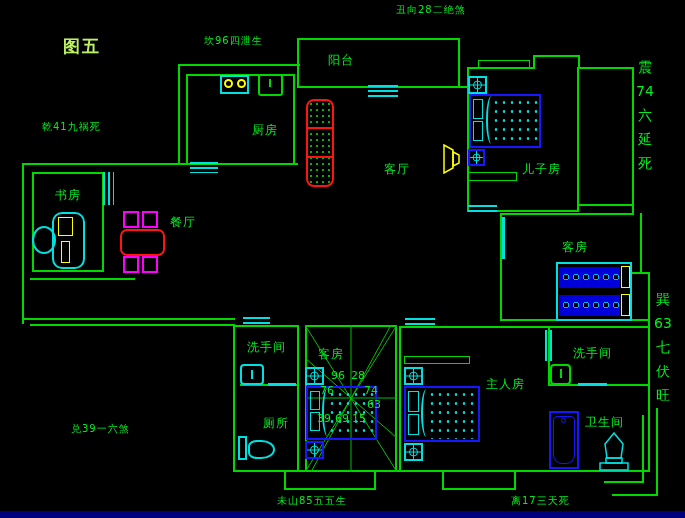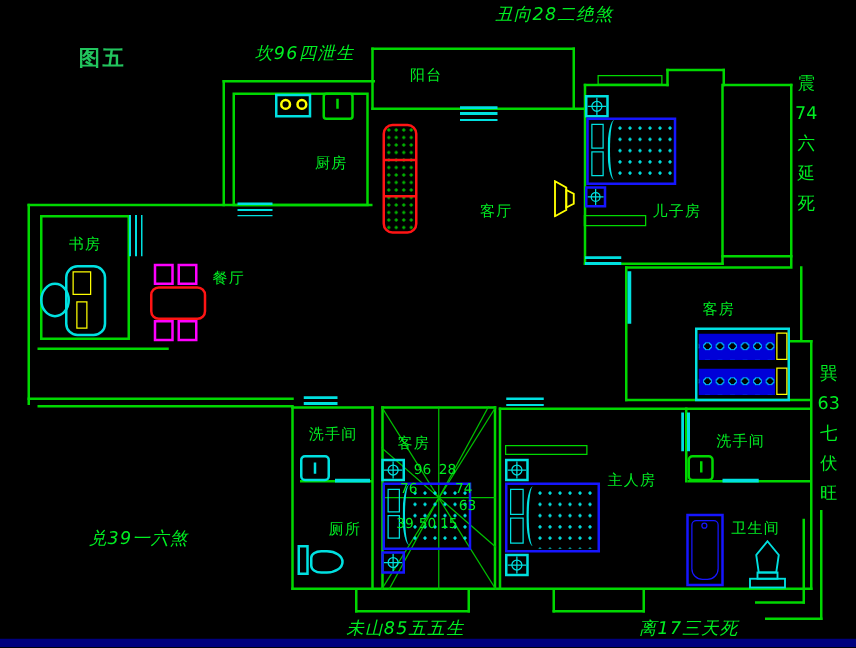--- a/index.html
+++ b/index.html
@@ -11,25 +11,25 @@
   .bbox{position:absolute;border:2px solid #1616ff;background:transparent;box-sizing:border-box;}
   .ybox{position:absolute;border:2px solid #ffff00;background:transparent;box-sizing:border-box;}
   .rbox{position:absolute;border:2px solid #ff1414;background:transparent;box-sizing:border-box;}
   .mbox{position:absolute;border:2px solid #ff00ff;background:transparent;box-sizing:border-box;}
   .cyl{position:absolute;background:#00e0e0;}
   .winh{position:absolute;background:repeating-linear-gradient(to bottom,#00e0e0 0 2px,transparent 2px 5px);}
   .winv{position:absolute;background:repeating-linear-gradient(to right,#00e0e0 0 2px,transparent 2px 5px);}
   .dots{background-image:radial-gradient(circle,#00dede 1px,transparent 1.6px);background-size:8px 9px;}
   .coil{background:#0000d8;background-image:radial-gradient(circle,#000 2.4px,#00b8ff 2.4px 3.4px,transparent 3.5px);background-size:10px 14px;background-position:2px 3px;}
   .lbl{position:absolute;color:#00ee22;font-size:12px;white-space:nowrap;letter-spacing:1px;}
-  .ann{position:absolute;color:#00ee22;font-size:14px;white-space:nowrap;letter-spacing:1px;font-style:italic;}
+  .ann{position:absolute;color:#00ee22;font-size:10px;white-space:nowrap;letter-spacing:1px;}
   .num{position:absolute;color:#00ee22;font-size:11px;white-space:nowrap;}
   .vann{position:absolute;color:#00ee22;font-size:14px;text-align:center;width:30px;}
   .vann span{display:block;height:24px;line-height:24px;}
-  .title{position:absolute;color:#22c55e;font-size:17px;font-weight:bold;letter-spacing:2px;}
+  .title{position:absolute;color:#bef264;font-size:17px;font-weight:bold;letter-spacing:2px;}
   .arc{position:absolute;width:9px;height:48px;border-left:2px solid #00e0e0;border-radius:50% 0 0 50%;}
   .abs{position:absolute;}
   .taskbar{position:absolute;left:0;top:511px;width:685px;height:7px;background:#00007e;}
 </style>
 </head>
 <body>
 
 <div id="stage">
 
   <i class="w" style="left:178px;top:64px;width:122px;height:2px"></i>
@@ -228,26 +228,27 @@
   <span class="lbl" style="left:486px;top:376px">主人房</span>
   <span class="lbl" style="left:573px;top:345px">洗手间</span>
   <span class="lbl" style="left:585px;top:414px">卫生间</span>
 
   <span class="num" style="left:331px;top:369px">96</span>
   <span class="num" style="left:351px;top:369px">28</span>
   <span class="num" style="left:320px;top:384px">76</span>
   <span class="num" style="left:364px;top:384px">74</span>
   <span class="num" style="left:317px;top:412px">39</span>
   <span class="num" style="left:367px;top:398px">63</span>
-  <span class="num" style="left:335px;top:412px">50</span>
+  <span class="num" style="left:335px;top:412px">69</span>
   <span class="num" style="left:352px;top:412px">15</span>
 
   <span class="title" style="left:63px;top:35px">图五</span>
   <span class="ann" style="left:204px;top:34px">坎96四泄生</span>
   <span class="ann" style="left:396px;top:3px">丑向28二绝煞</span>
+  <span class="ann" style="left:42px;top:120px">乾41九祸死</span>
   <span class="ann" style="left:71px;top:422px">兑39一六煞</span>
   <span class="ann" style="left:277px;top:494px">未山85五五生</span>
   <span class="ann" style="left:511px;top:494px">离17三天死</span>
   <div class="vann" style="left:630px;top:55px">
     <span>震</span>
     <span>74</span>
     <span>六</span>
     <span>延</span>
     <span>死</span>
   </div>

